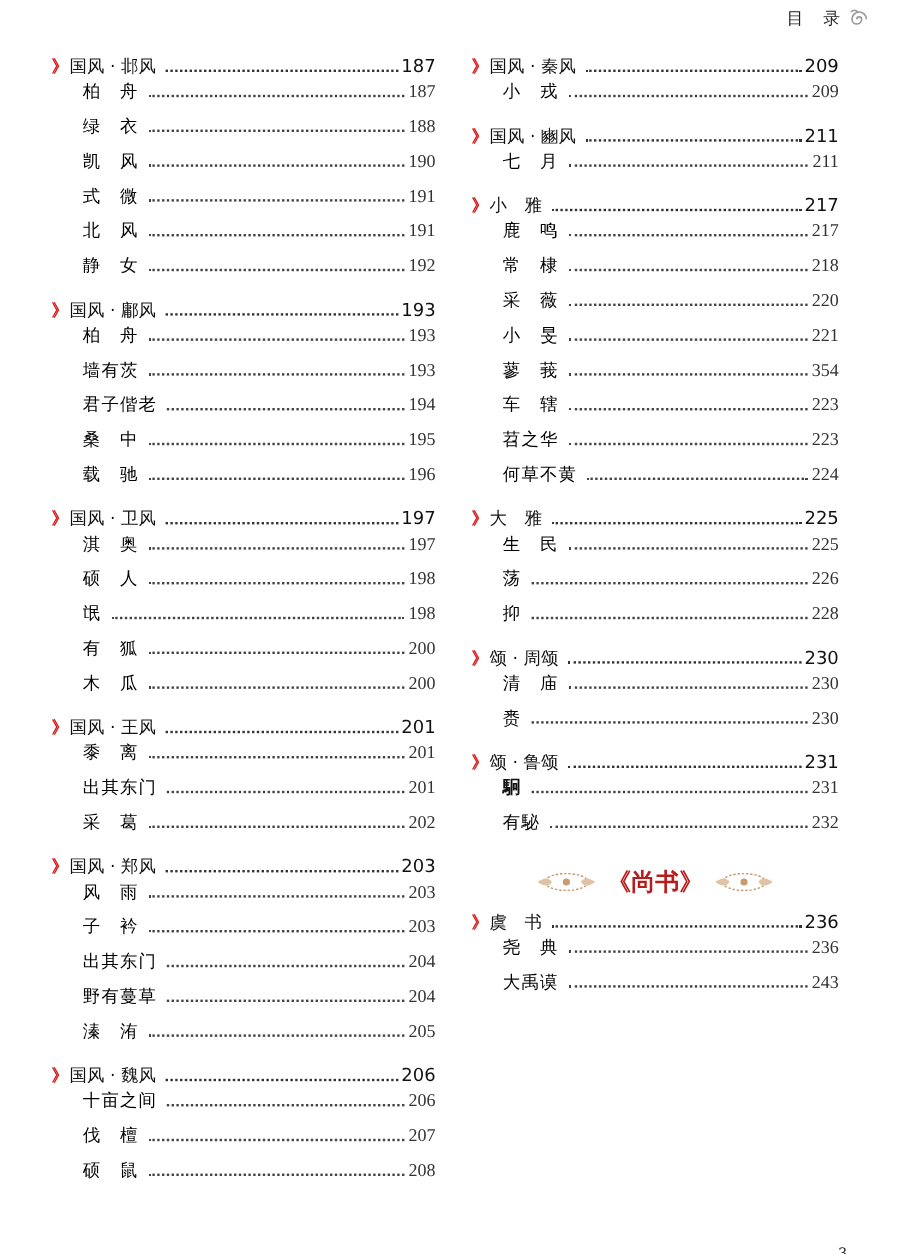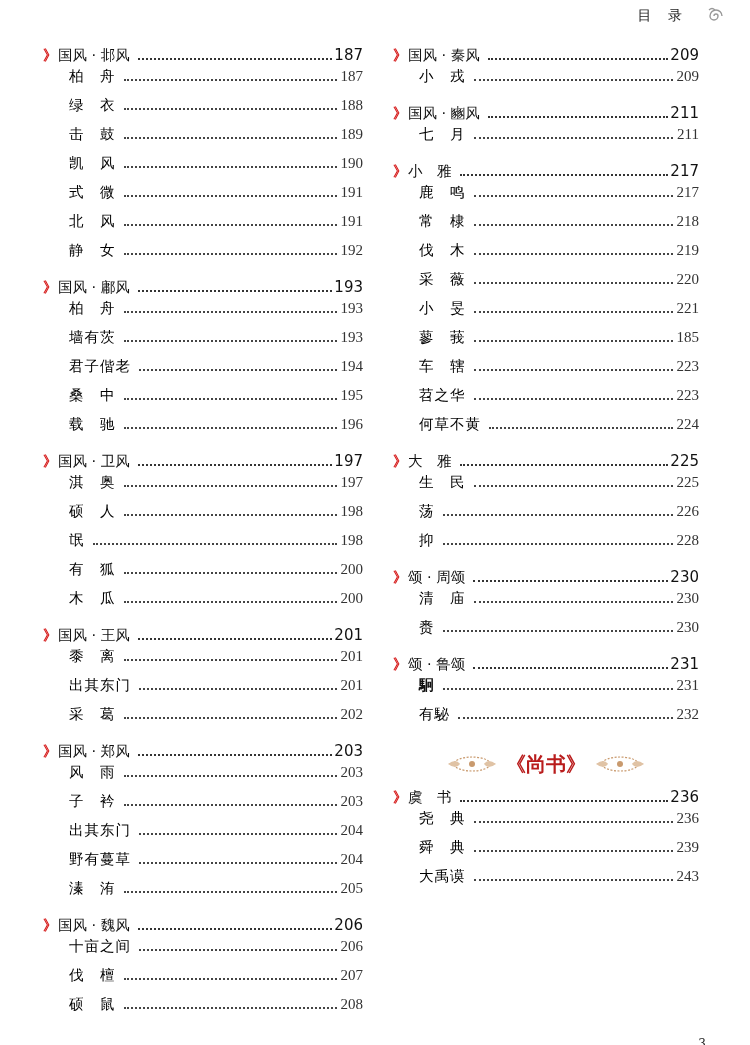--- a/index.html
+++ b/index.html
@@ -1,18 +1,18 @@
 <!DOCTYPE html>
 <html><head>
 <meta charset="utf-8">
 <style>
   html, body { margin:0; padding:0; background:#ffffff; }
   body { width:750px; height:1045px; position:relative; overflow:hidden;
          font-family:"DejaVu Serif", serif; color:#222; }
-  .header { position:absolute; top:6px; right:24px; display:flex; align-items:center; gap:18px; }
+  .header { position:absolute; top:6px; right:24px; display:flex; align-items:center; gap:0; }
   .header-title { font-family:"DejaVu Sans", sans-serif; font-size:14px; letter-spacing:6px; color:#222; }
   .header-icon { width:20px; height:20px; }
   .col { position:absolute; top:46px; }
   .col-left { left:43px; width:320px; }
   .col-right { left:393px; width:306px; }
   .section { margin-bottom:8px; }
   .sec-head { display:flex; align-items:baseline; height:21px;
               font-family:"DejaVu Sans", sans-serif; font-size:14.5px; color:#111; }
   .chev { color:#d61a1a; font-weight:bold; font-size:14px; margin-right:1px; letter-spacing:-3px; width:14px; }
   .sec-title { white-space:nowrap;text-align:center; }
@@ -53,25 +53,20 @@
         <span class="name">柏　舟</span>
         <span class="dots"></span>
         <span class="page">187</span>
       </div>
       <div class="entry">
         <span class="name">绿　衣</span>
         <span class="dots"></span>
         <span class="page">188</span>
       </div>
       <div class="entry">
-        <span class="name">击　鼓</span>
-        <span class="dots"></span>
-        <span class="page">189</span>
-      </div>
-      <div class="entry">
         <span class="name">凯　风</span>
         <span class="dots"></span>
         <span class="page">190</span>
       </div>
       <div class="entry">
         <span class="name">式　微</span>
         <span class="dots"></span>
         <span class="page">191</span>
       </div>
       <div class="entry">
@@ -269,38 +264,33 @@
         <span class="name">鹿　鸣</span>
         <span class="dots"></span>
         <span class="page">217</span>
       </div>
       <div class="entry">
         <span class="name">常　棣</span>
         <span class="dots"></span>
         <span class="page">218</span>
       </div>
       <div class="entry">
-        <span class="name">伐　木</span>
-        <span class="dots"></span>
-        <span class="page">219</span>
-      </div>
-      <div class="entry">
         <span class="name">采　薇</span>
         <span class="dots"></span>
         <span class="page">220</span>
       </div>
       <div class="entry">
         <span class="name">小　旻</span>
         <span class="dots"></span>
         <span class="page">221</span>
       </div>
       <div class="entry">
         <span class="name">蓼　莪</span>
         <span class="dots"></span>
-        <span class="page">185</span>
+        <span class="page">354</span>
       </div>
       <div class="entry">
         <span class="name">车　辖</span>
         <span class="dots"></span>
         <span class="page">223</span>
       </div>
       <div class="entry">
         <span class="name">苕之华</span>
         <span class="dots"></span>
         <span class="page">223</span>
@@ -391,25 +381,20 @@
         <span class="sec-title">虞　书</span>
         <span class="dots"></span>
         <span class="sec-page">236</span>
       </div>
       <div class="entry">
         <span class="name">尧　典</span>
         <span class="dots"></span>
         <span class="page">236</span>
       </div>
       <div class="entry">
-        <span class="name">舜　典</span>
-        <span class="dots"></span>
-        <span class="page">239</span>
-      </div>
-      <div class="entry">
         <span class="name">大禹谟</span>
         <span class="dots"></span>
         <span class="page">243</span>
       </div>
     </div>
   </div>
 
 <div class="page-num">3</div>
 
 </body></html>

